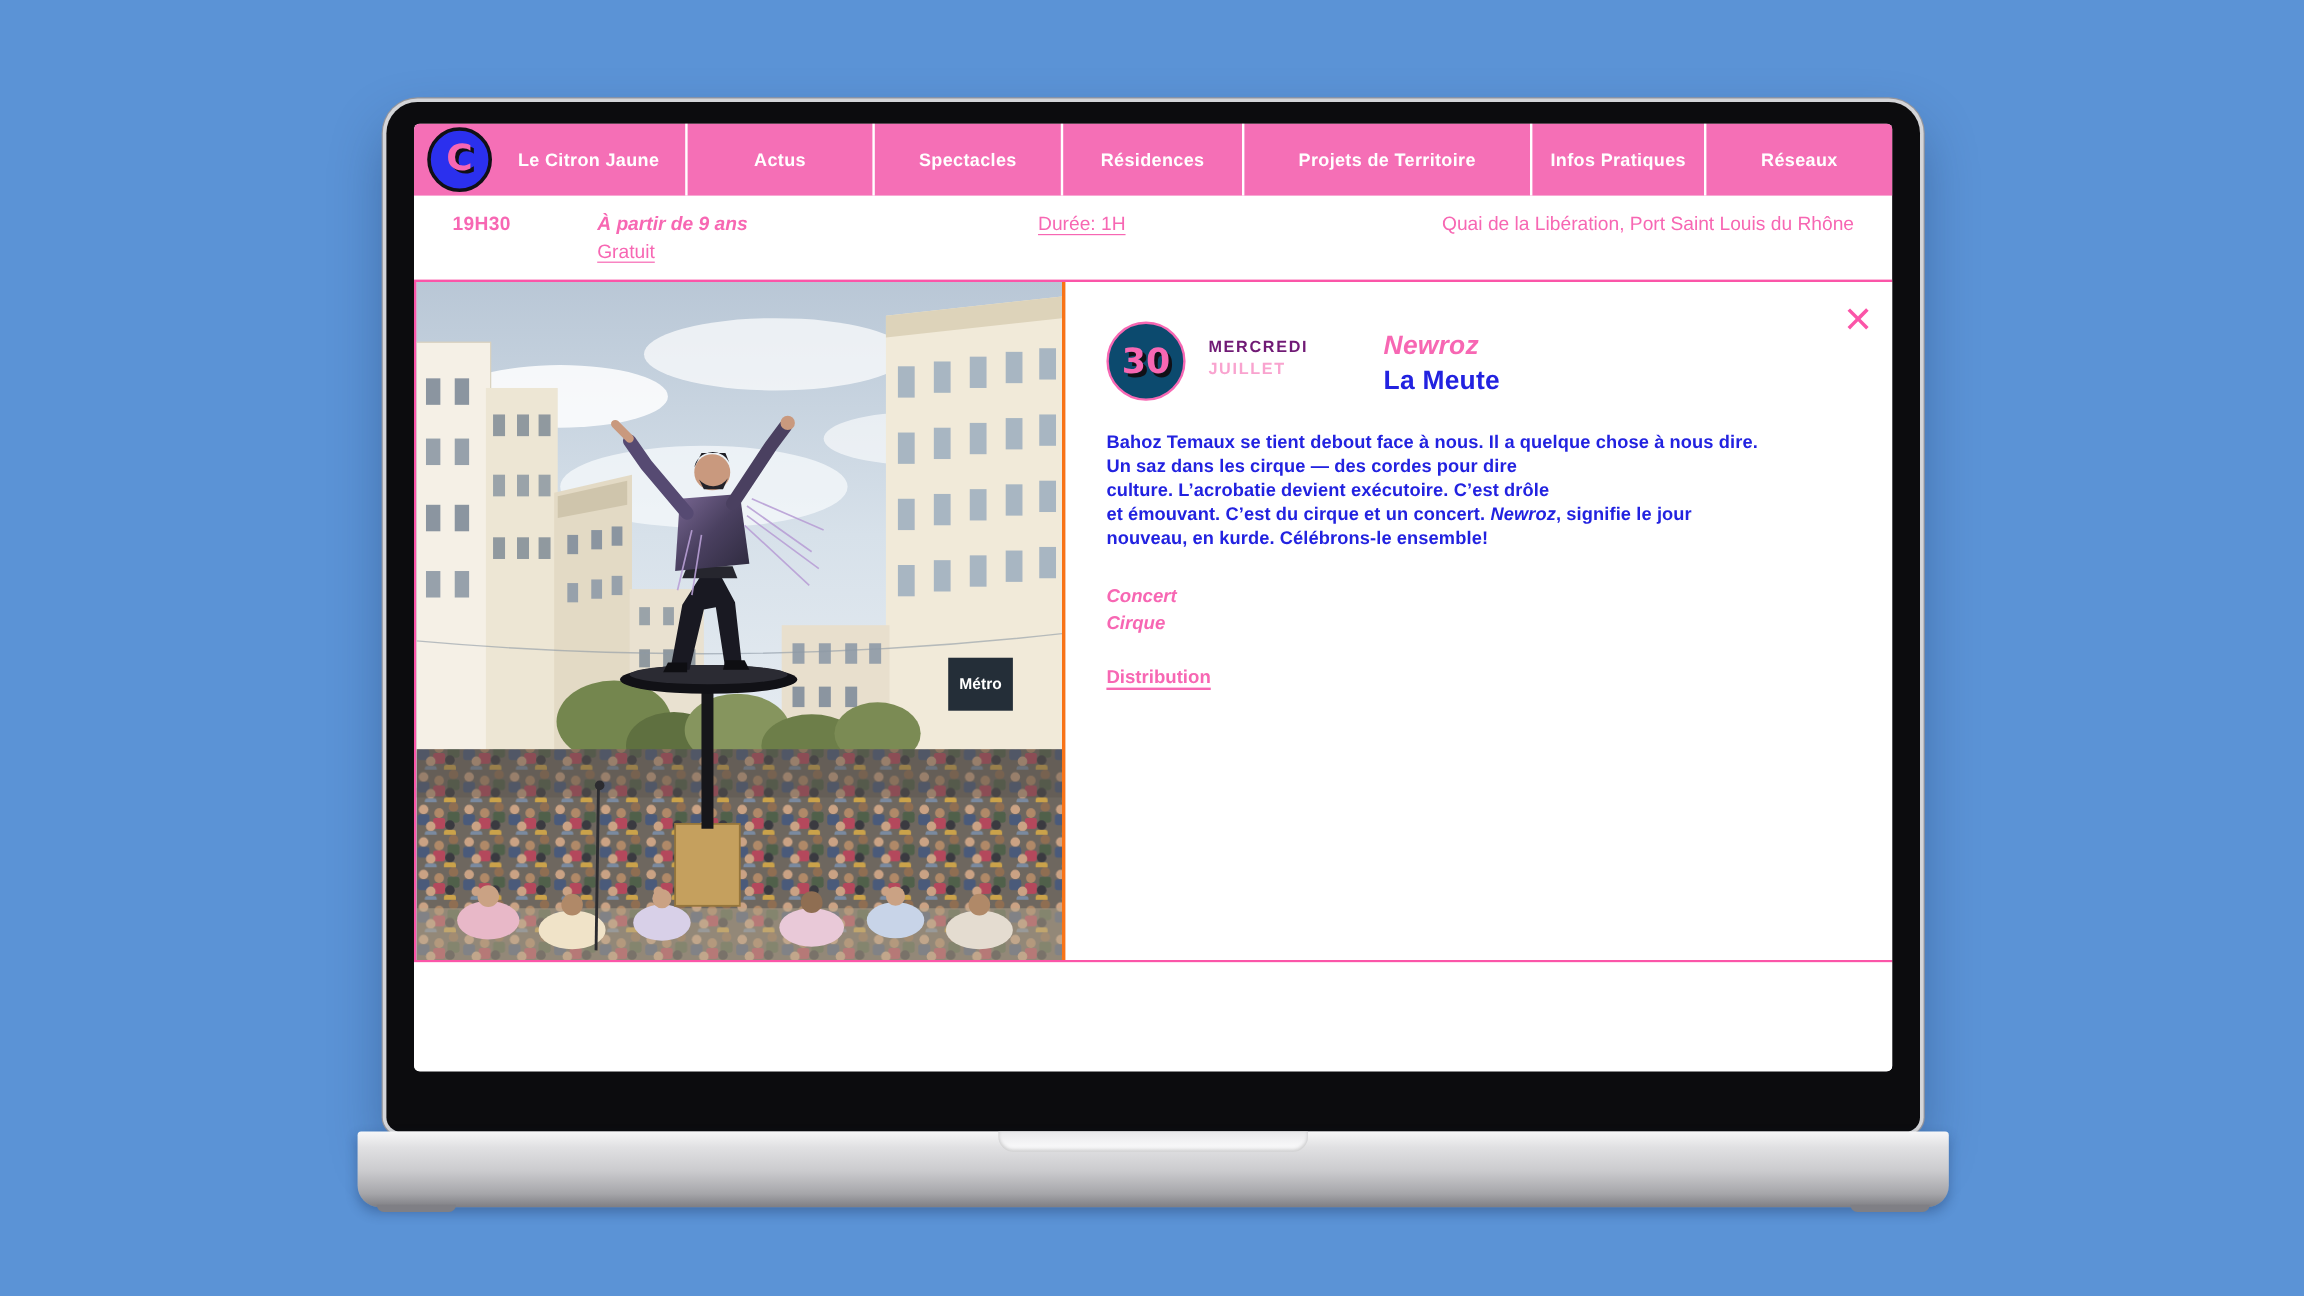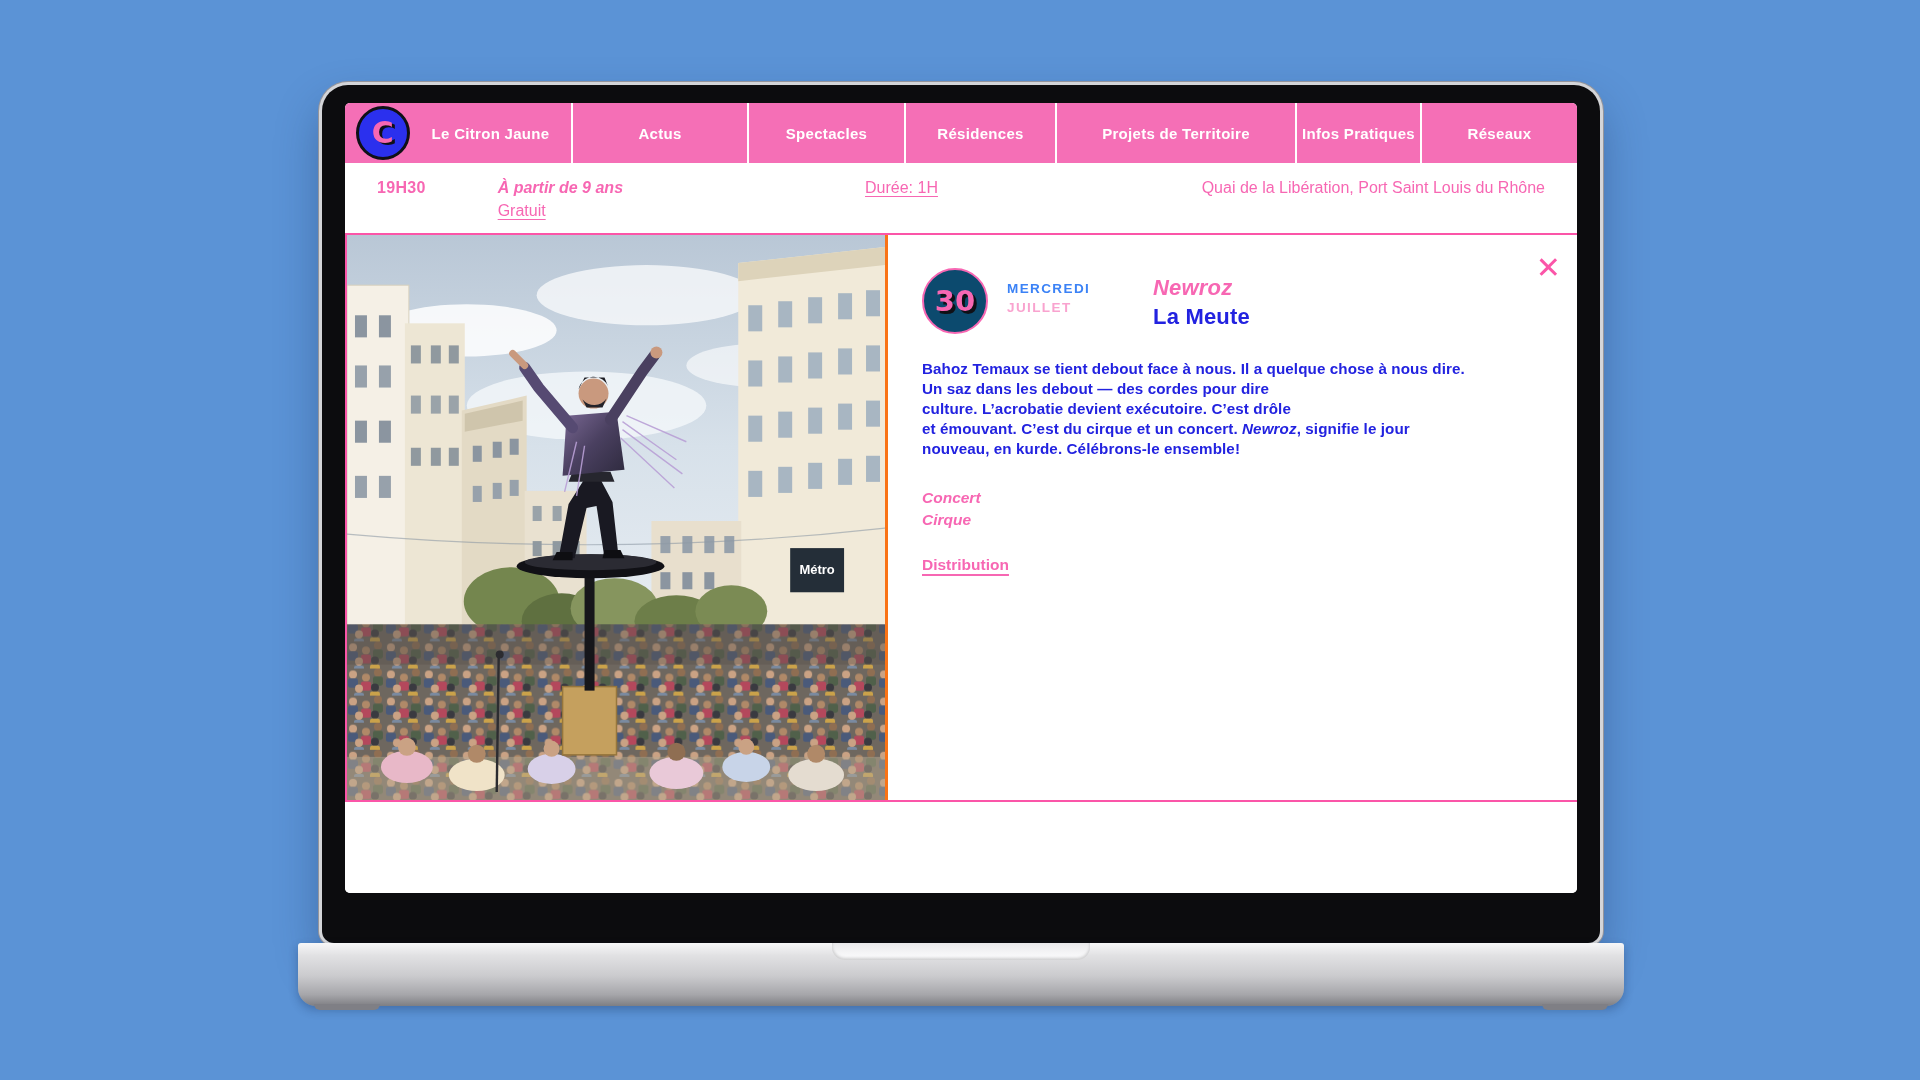--- a/index.html
+++ b/index.html
@@ -37,21 +37,21 @@
   .site{width:100%;height:100%;display:flex;flex-direction:column;background:#fff;}
 
   
   .nav{height:60px;flex:none;background:#f56fb6;display:flex;align-items:stretch;}
   .nav-seg{
     display:flex;align-items:center;justify-content:center;
     border-right:2px solid #ffffff;box-sizing:border-box;
     color:#fff;font-weight:bold;font-size:15px;letter-spacing:.3px;cursor:pointer;
   }
   .nav-seg:last-child{border-right:none;}
-  .w1{width:228px}.w2{width:176px}.w3{width:157px}.w4{width:151px}.w5{width:240px}.w6{width:155px}.w7{flex:1}
+  .w1{width:228px}.w2{width:156px}.w3{width:157px}.w4{width:151px}.w5{width:240px}.w6{width:155px}.w7{flex:1}
   .nav-seg.first{justify-content:flex-start;padding-left:11px;}
   .nav-seg.first .nav-label{flex:1;text-align:center;}
   .logo{
     width:54px;height:54px;border-radius:50%;flex:none;
     background:#2b30ee;border:3px solid #101016;box-sizing:border-box;
     display:flex;align-items:center;justify-content:center;
     font-family:"DejaVu Sans",sans-serif;font-weight:800;font-size:30px;
     color:#f767b3;text-shadow:3px 2px 0 #101016;line-height:1;
   }
 
@@ -79,21 +79,21 @@
   .card{flex:1;position:relative;padding:33px 32px 0 34px;box-sizing:border-box;background:#fff;}
   .card-header{display:flex;align-items:flex-start;}
   .badge{
     width:66px;height:66px;border-radius:50%;flex:none;box-sizing:border-box;
     background:#0c4a6e;border:2px solid #f767b3;
     display:flex;align-items:center;justify-content:center;
     font-family:"DejaVu Sans",sans-serif;font-weight:800;font-size:29px;
     color:#f767b3;text-shadow:3px 3px 0 #101016;line-height:1;
   }
   .date-col{margin-left:19px;padding-top:13px;width:146px;}
-  .weekday{color:#3b82f6;font-weight:800;font-size:13.5px;letter-spacing:1.4px;}
+  .weekday{color:#701a75;font-weight:800;font-size:13.5px;letter-spacing:1.4px;}
   .month{color:#f9a3cf;font-weight:800;font-size:13.5px;letter-spacing:1.4px;margin-top:4px;}
   .title-col{padding-top:7px;}
   .title{color:#f767b3;font-weight:800;font-style:italic;font-size:22px;letter-spacing:.2px;}
   .company{color:#2222e0;font-weight:800;font-size:22px;margin-top:3px;letter-spacing:.2px;}
   .close{
     position:absolute;top:18px;right:16px;color:#fb55a8;
     font-size:30px;font-weight:400;line-height:1;cursor:pointer;font-family:"DejaVu Sans",sans-serif;
   }
   .desc{margin-top:25px;color:#2222e0;font-weight:bold;font-size:15.2px;line-height:1.31;letter-spacing:.1px;}
   .desc .it{font-style:italic;}
@@ -322,21 +322,21 @@
               <div class="month">JUILLET</div>
             </span>
             <span class="title-col">
               <div class="title">Newroz</div>
               <div class="company">La Meute</div>
             </span>
           </div>
 
           <div class="desc">
             <div>Bahoz Temaux se tient debout face à nous. Il a quelque chose à nous dire.</div>
-            <div>Un saz dans les debout — des cordes pour dire</div>
+            <div>Un saz dans les cirque — des cordes pour dire</div>
             <div>culture. L’acrobatie devient exécutoire. C’est drôle</div>
             <div><span>et émouvant. C’est du cirque et un concert. </span><span class="it">Newroz</span><span>, signifie le jour</span></div>
             <div>nouveau, en kurde. Célébrons-le ensemble!</div>
           </div>
 
           <div class="tags">
             <div>Concert</div>
             <div>Cirque</div>
           </div>
 

